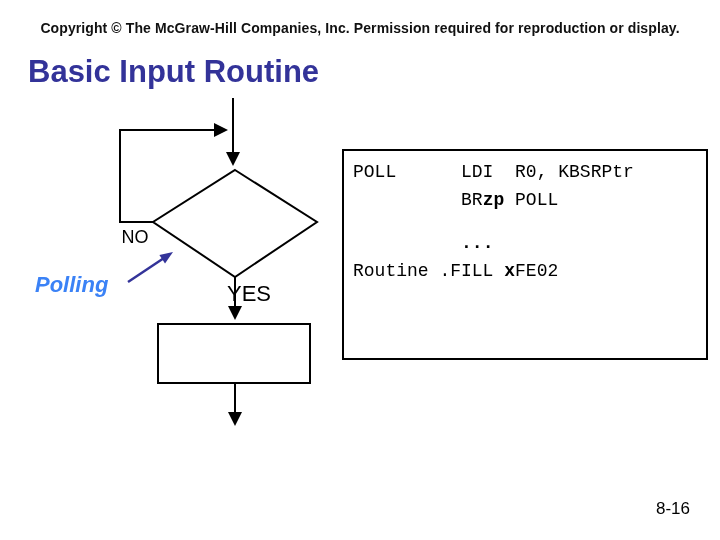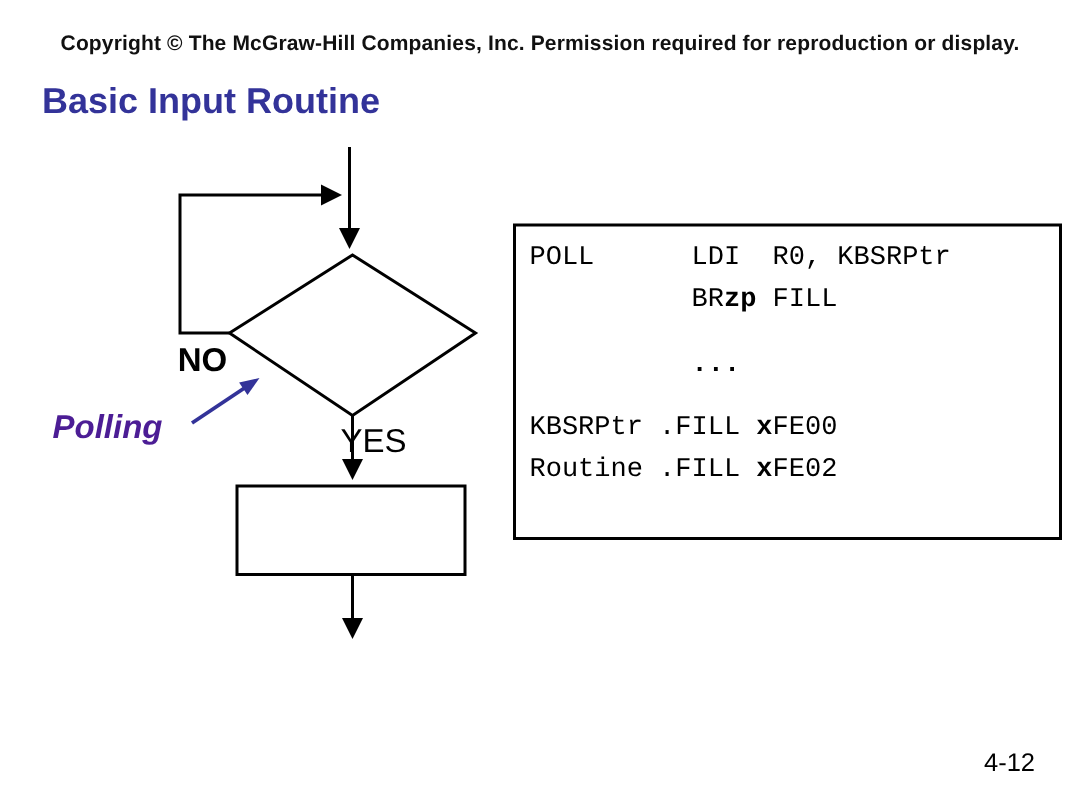--- a/index.html
+++ b/index.html
@@ -17,52 +17,52 @@
     top: 20px; left: 0; right: 0;
     text-align: center;
     font-size: 14px;
     font-weight: bold;
     color: #111;
     letter-spacing: 0.1px;
   }
   .title {
     position: absolute;
     left: 28px; top: 54px;
-    font-size: 24px;
+    font-size: 31px;
     font-weight: bold;
     color: #333399;
   }
   .flow-svg {
     position: absolute;
     left: 80px; top: 90px;
     width: 260px; height: 350px;
   }
   .overlay-label { position: absolute; }
   .decision-text {
     left: 175px; top: 196px; width: 120px;
     text-align: center;
     font-size: 20px; font-weight: bold; line-height: 26px;
   }
   .no-label {
     left: 115px; top: 227px; width: 40px;
-    text-align: center; font-size: 22px; font-weight: bold;
+    text-align: center; font-size: 18px;
   }
   .yes-label {
     left: 227px; top: 281px;
     font-size: 22px;
   }
   .process-text {
     left: 158px; top: 329px; width: 152px;
     text-align: center;
     font-size: 20px; font-weight: bold; line-height: 25px;
   }
   .polling {
     left: 35px; top: 272px;
     font-size: 22px; font-weight: bold; font-style: italic;
-    color: #4c1d95;
+    color: #3b82f6;
   }
   .code-box {
     position: absolute;
     left: 342px; top: 149px;
     width: 366px; height: 211px;
     box-sizing: border-box;
     border: 2px solid #000;
     background: #fff;
     padding: 7px 16px 0 9px;
     font-family: "Liberation Mono", monospace;
@@ -124,21 +124,20 @@
 
   <div class="overlay-label no-label">NO</div>
 
   <div class="overlay-label yes-label">YES</div>
 
 
   <div class="overlay-label polling">Polling</div>
 
   <div class="code-box">
     <div class="code-line"><span>POLL      LDI  R0, KBSRPtr</span><b></b><span></span></div>
-    <div class="code-line"><span>          BR</span><b>zp</b><span> FILL</span></div>
+    <div class="code-line"><span>          BR</span><b>zp</b><span> POLL</span></div>
     <div class="code-line gap-lg"><span>          </span><b>...</b><span></span></div>
-    <div class="code-line gap-md"><span>KBSRPtr .FILL </span><b>x</b><span>FE00</span></div>
     <div class="code-line"><span>Routine .FILL </span><b>x</b><span>FE02</span></div>
   </div>
 
-  <div class="page-number">4-12</div>
+  <div class="page-number">8-16</div>
 
 </div>
 
 </body></html>

